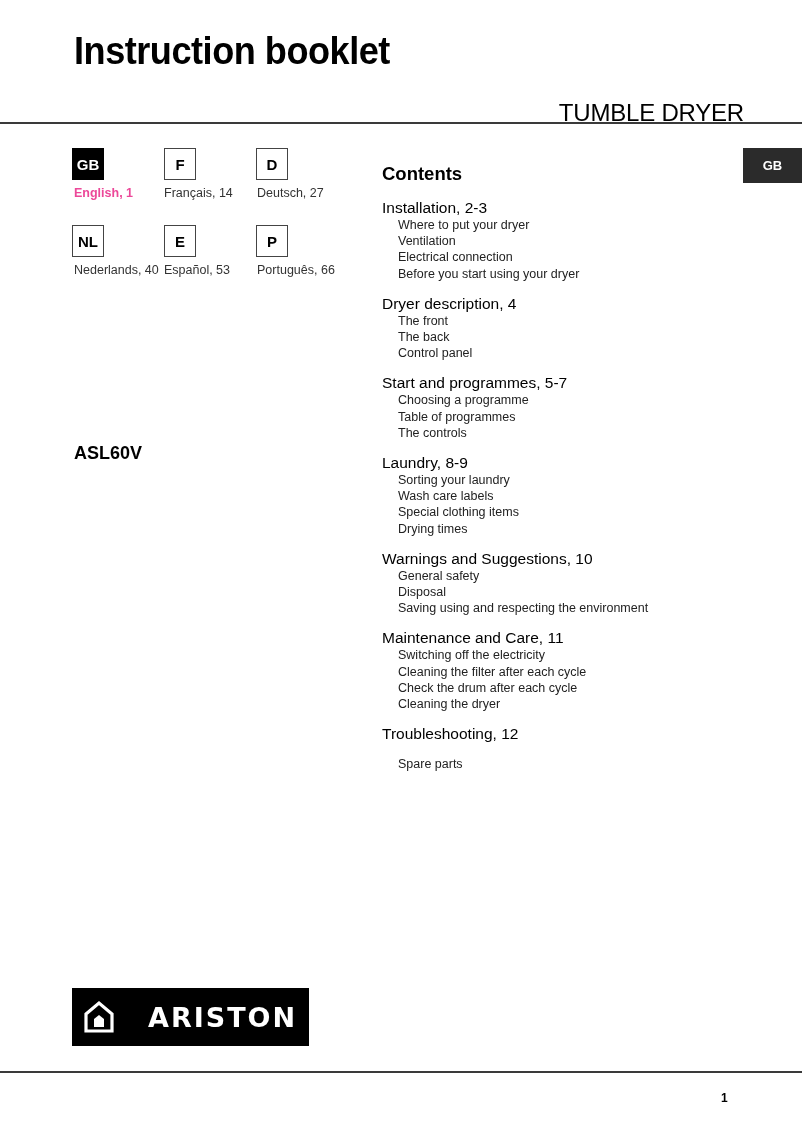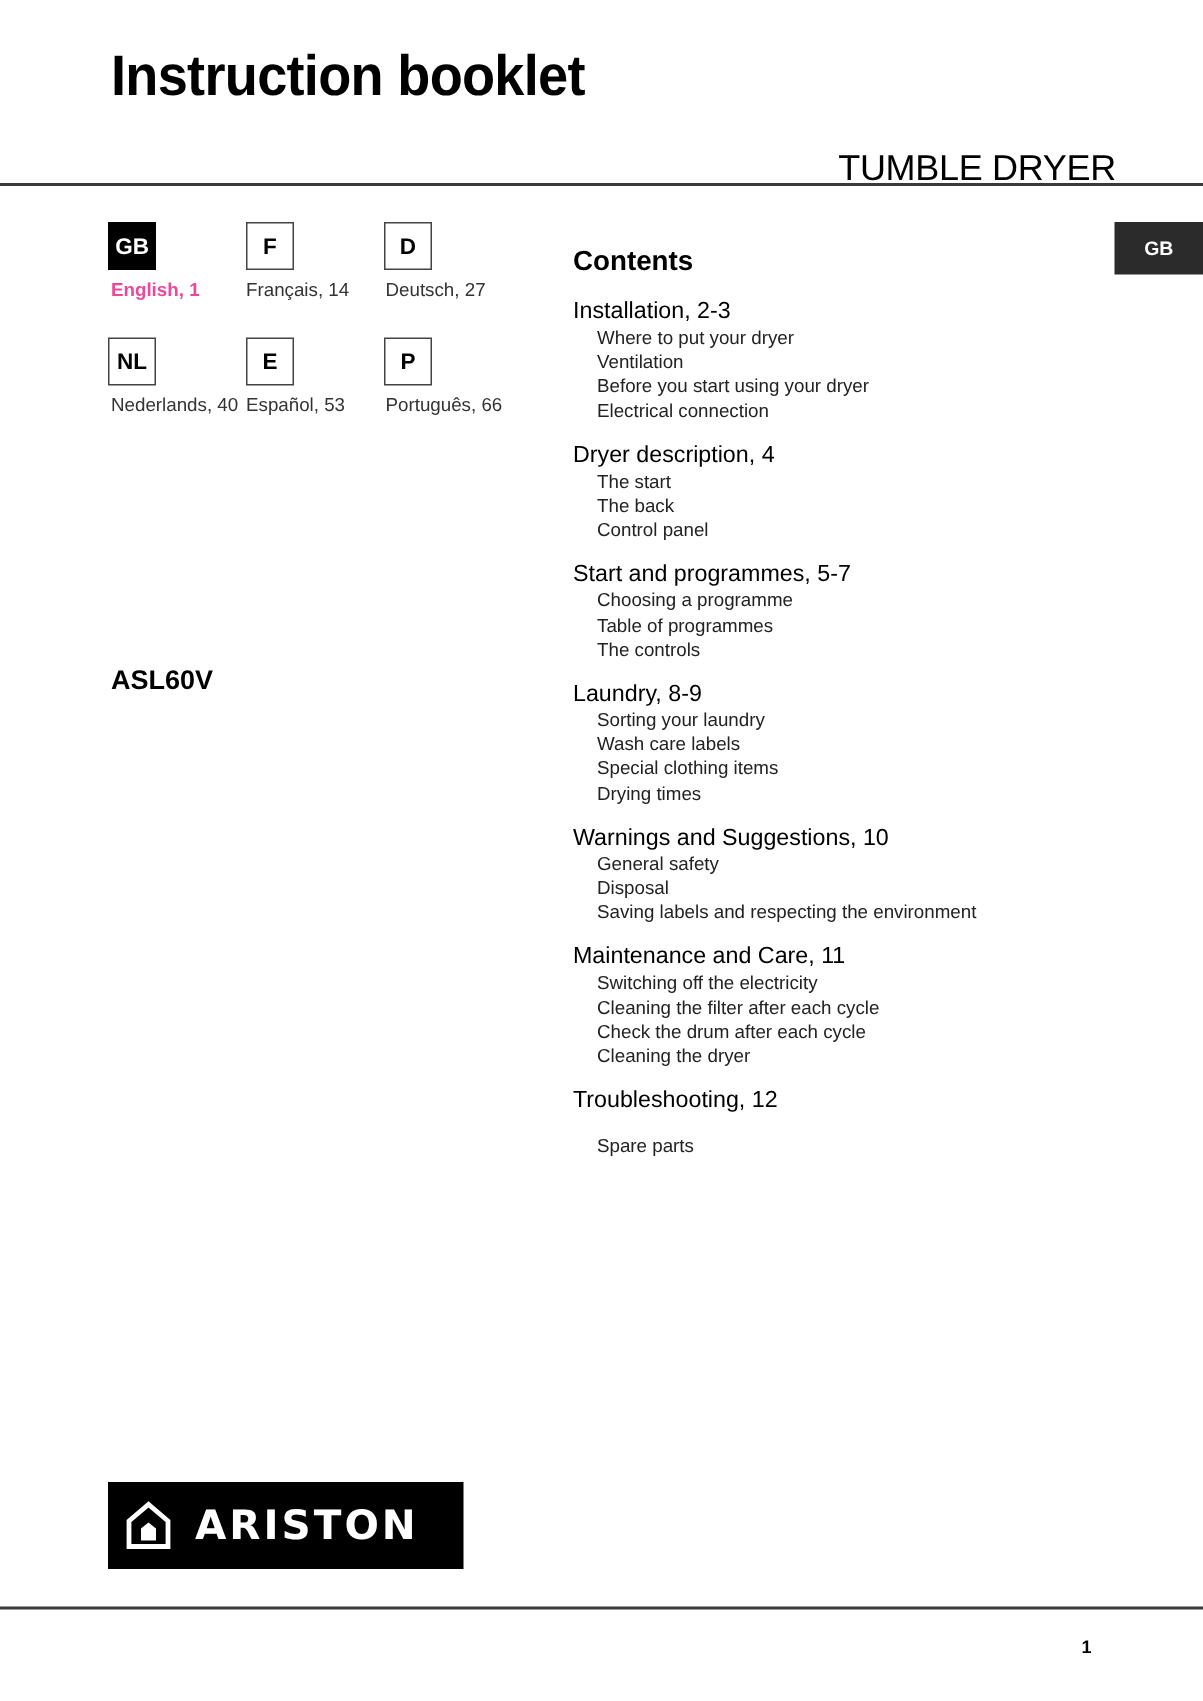--- a/index.html
+++ b/index.html
@@ -54,21 +54,21 @@
   }
   .section { margin-bottom: 13px; }
   .section-title {
     font-size: 15.5px; font-weight: normal; line-height: 18px;
   }
   .section-item {
     font-size: 12.5px; line-height: 16.2px; padding-left: 16px; color: #222;
   }
   .logo {
     position: absolute; left: 72px; top: 988px; width: 237px; height: 58px;
-    background: #000; display: flex; align-items: center;
+    background: #000; display: flex; align-items: center; gap: 18px;
   }
   .logo-icon { margin-left: 10px; width: 34px; height: 34px; }
   .logo-text {
     color: #fff; font-size: 27px; font-weight: bold; letter-spacing: 2px;
     margin-left: 14px; font-family: "DejaVu Sans", sans-serif;
   }
   .page-num {
     position: absolute; left: 721px; top: 1091px; font-size: 12px; font-weight: bold;
   }
 </style>
@@ -110,27 +110,27 @@
 
 <div class="gb-tab">GB</div>
 
 <div class="contents">
   <div class="contents-title">Contents</div>
 
   <div class="section">
     <div class="section-title">Installation, 2-3</div>
     <div class="section-item">Where to put your dryer</div>
     <div class="section-item">Ventilation</div>
+    <div class="section-item">Electrical connection</div>
     <div class="section-item">Before you start using your dryer</div>
-    <div class="section-item">Electrical connection</div>
   </div>
 
   <div class="section">
     <div class="section-title">Dryer description, 4</div>
-    <div class="section-item">The start</div>
+    <div class="section-item">The front</div>
     <div class="section-item">The back</div>
     <div class="section-item">Control panel</div>
   </div>
 
   <div class="section">
     <div class="section-title">Start and programmes, 5-7</div>
     <div class="section-item">Choosing a programme</div>
     <div class="section-item">Table of programmes</div>
     <div class="section-item">The controls</div>
   </div>
@@ -140,21 +140,21 @@
     <div class="section-item">Sorting your laundry</div>
     <div class="section-item">Wash care labels</div>
     <div class="section-item">Special clothing items</div>
     <div class="section-item">Drying times</div>
   </div>
 
   <div class="section">
     <div class="section-title">Warnings and Suggestions, 10</div>
     <div class="section-item">General safety</div>
     <div class="section-item">Disposal</div>
-    <div class="section-item">Saving labels and respecting the environment</div>
+    <div class="section-item">Saving using and respecting the environment</div>
   </div>
 
   <div class="section">
     <div class="section-title">Maintenance and Care, 11</div>
     <div class="section-item">Switching off the electricity</div>
     <div class="section-item">Cleaning the filter after each cycle</div>
     <div class="section-item">Check the drum after each cycle</div>
     <div class="section-item">Cleaning the dryer</div>
   </div>
 

